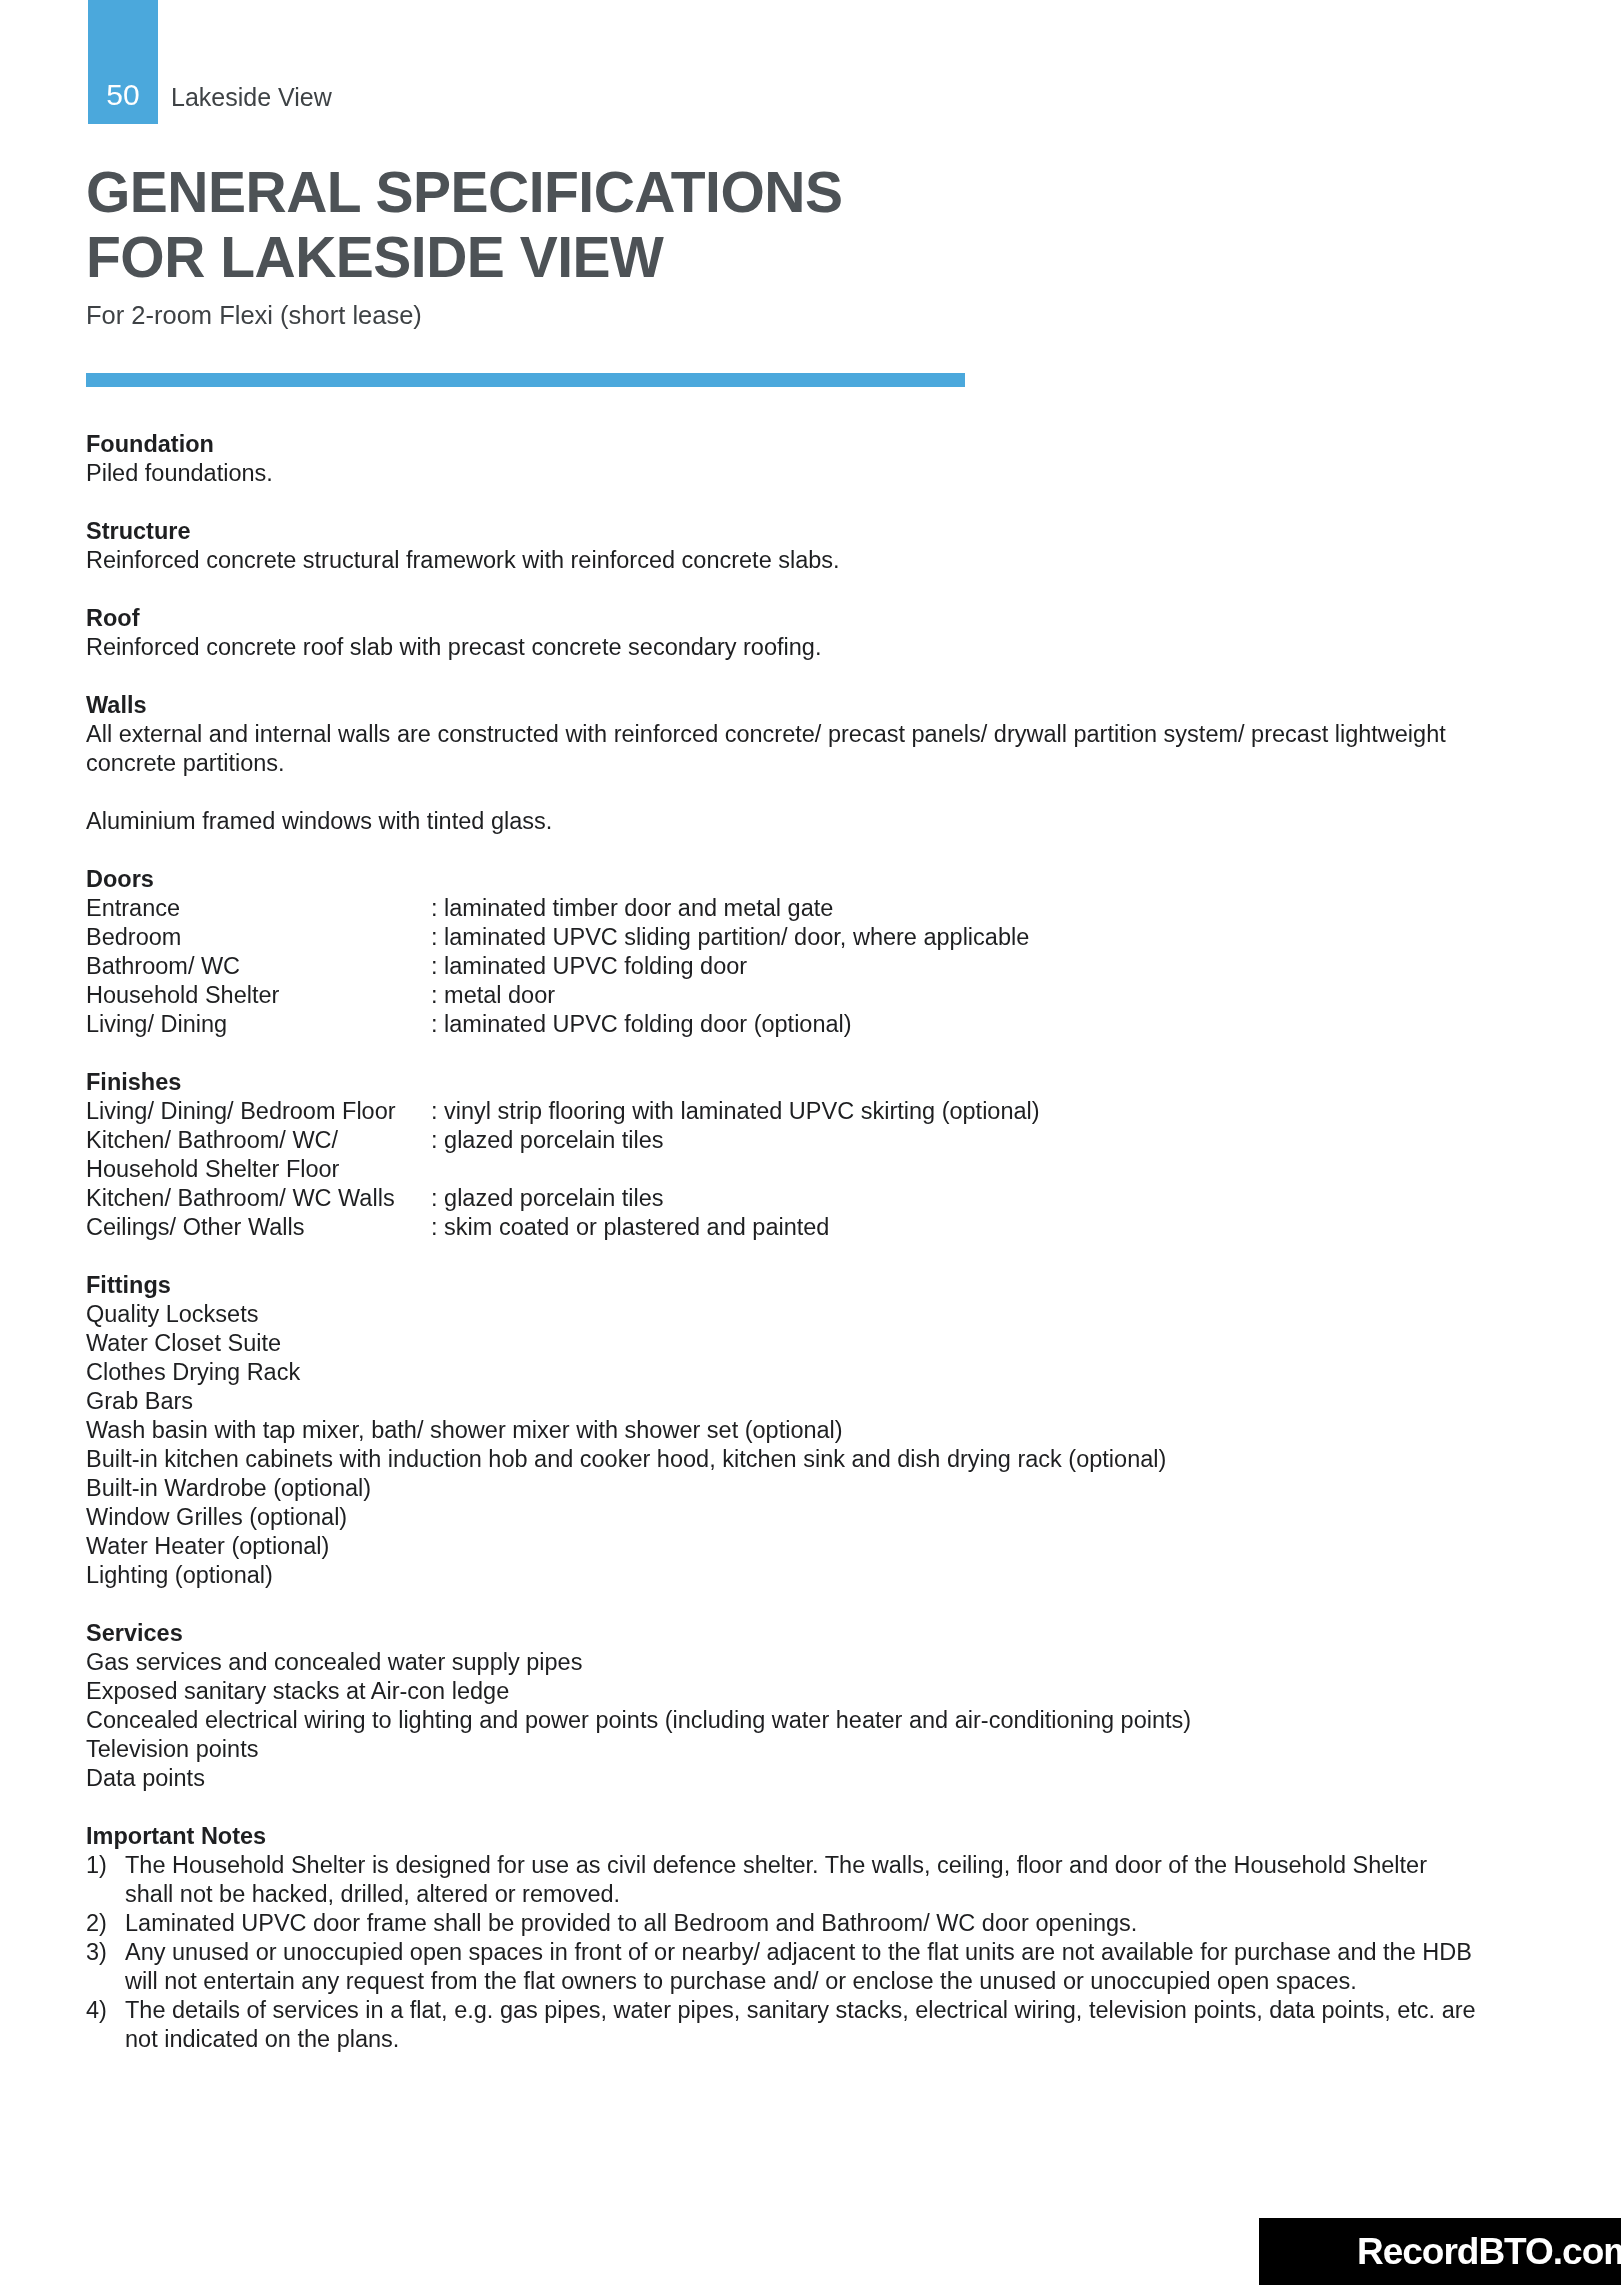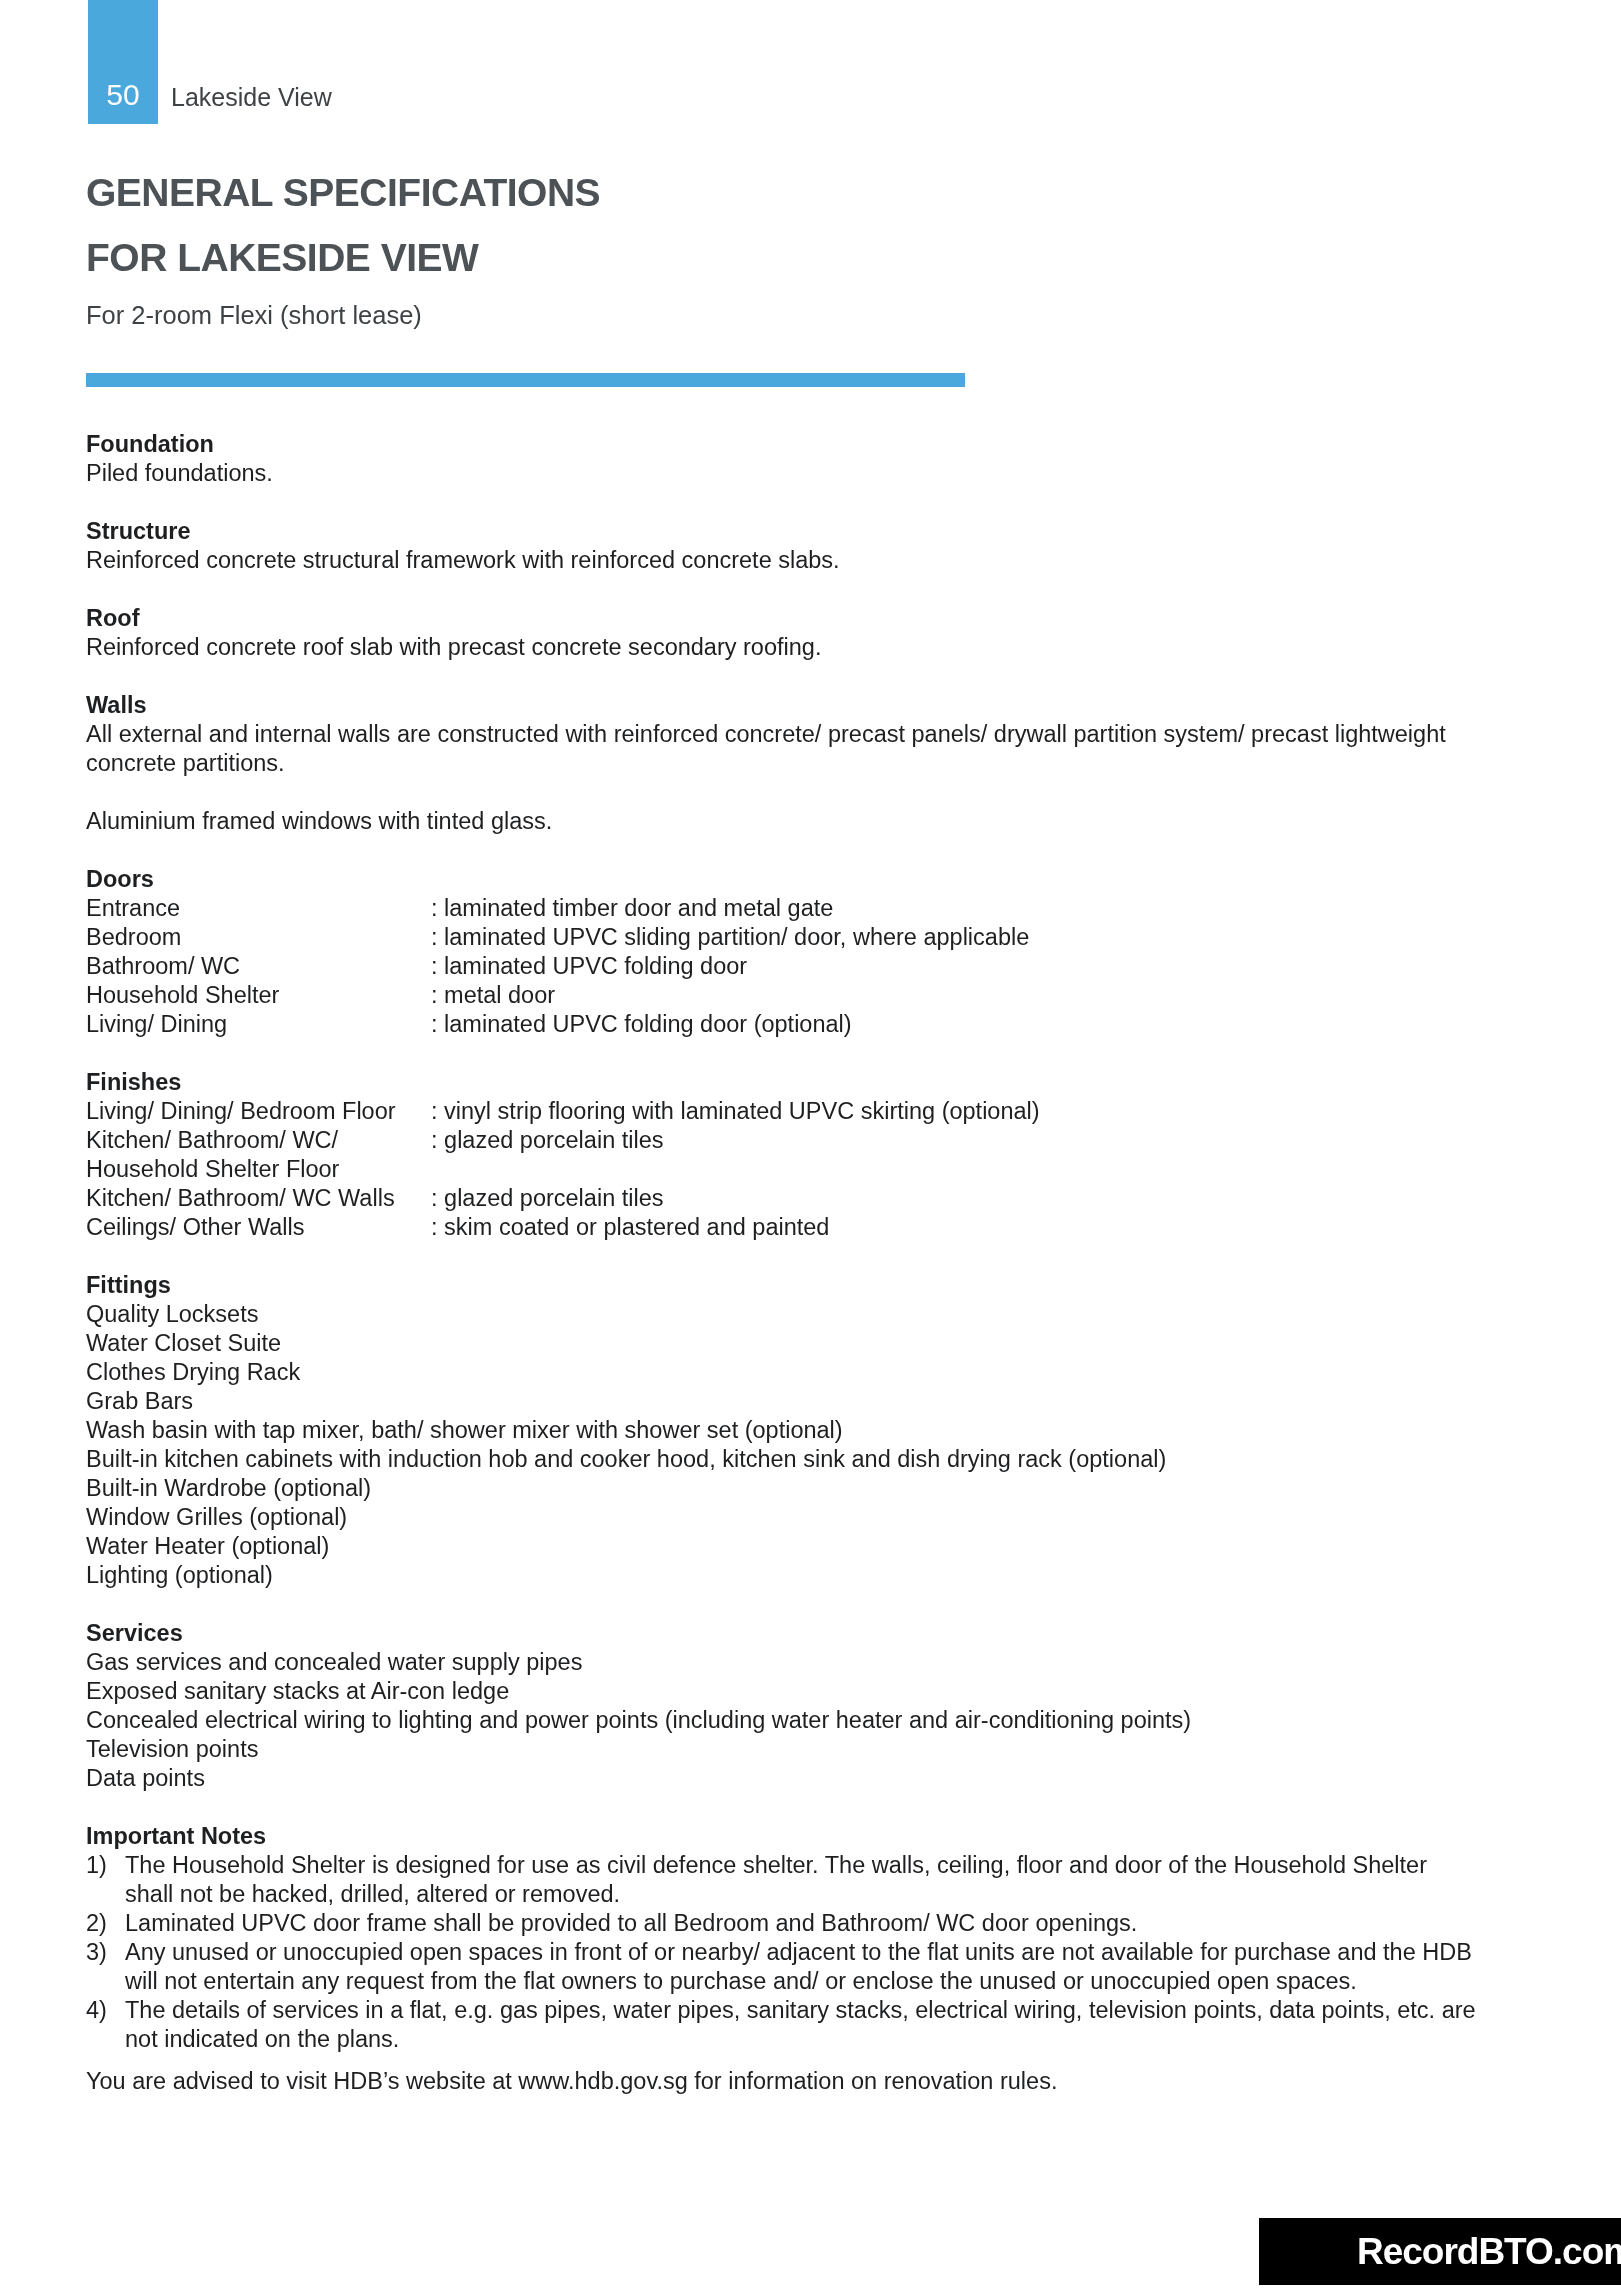--- a/index.html
+++ b/index.html
@@ -38,21 +38,21 @@
   }
 
   
   .content {
     position: absolute;
     left: 86px; top: 0;
     width: 1451px;
   }
   .title {
     margin-top: 160px;
-    font-size: 39px;
+    font-size: 57px;
     line-height: 65px;
     font-weight: bold;
     color: var(--title, #4d5256);
     letter-spacing: -0.5px;
   }
   .subtitle {
     margin-top: 8.8px;
     font-size: 25.5px;
     line-height: 33px;
     color: var(--subtle, #3e4245);
@@ -240,21 +240,20 @@
       </div>
       <div class="note">
         <div class="num">4)</div>
         <div class="nlines">
           <div class="ln">The details of services in a flat, e.g. gas pipes, water pipes, sanitary stacks, electrical wiring, television points, data points, etc. are</div>
           <div class="ln">not indicated on the plans.</div>
         </div>
       </div>
     </section>
 
-    <p class="advisory">You are advised to visit HDB’s website at www.hdb.gov.sg for information on renovation rules.</p>
 
   </div>
 
   <div class="watermark">
     <span>RecordBTO.com</span>
   </div>
 
 </div>
 
 

